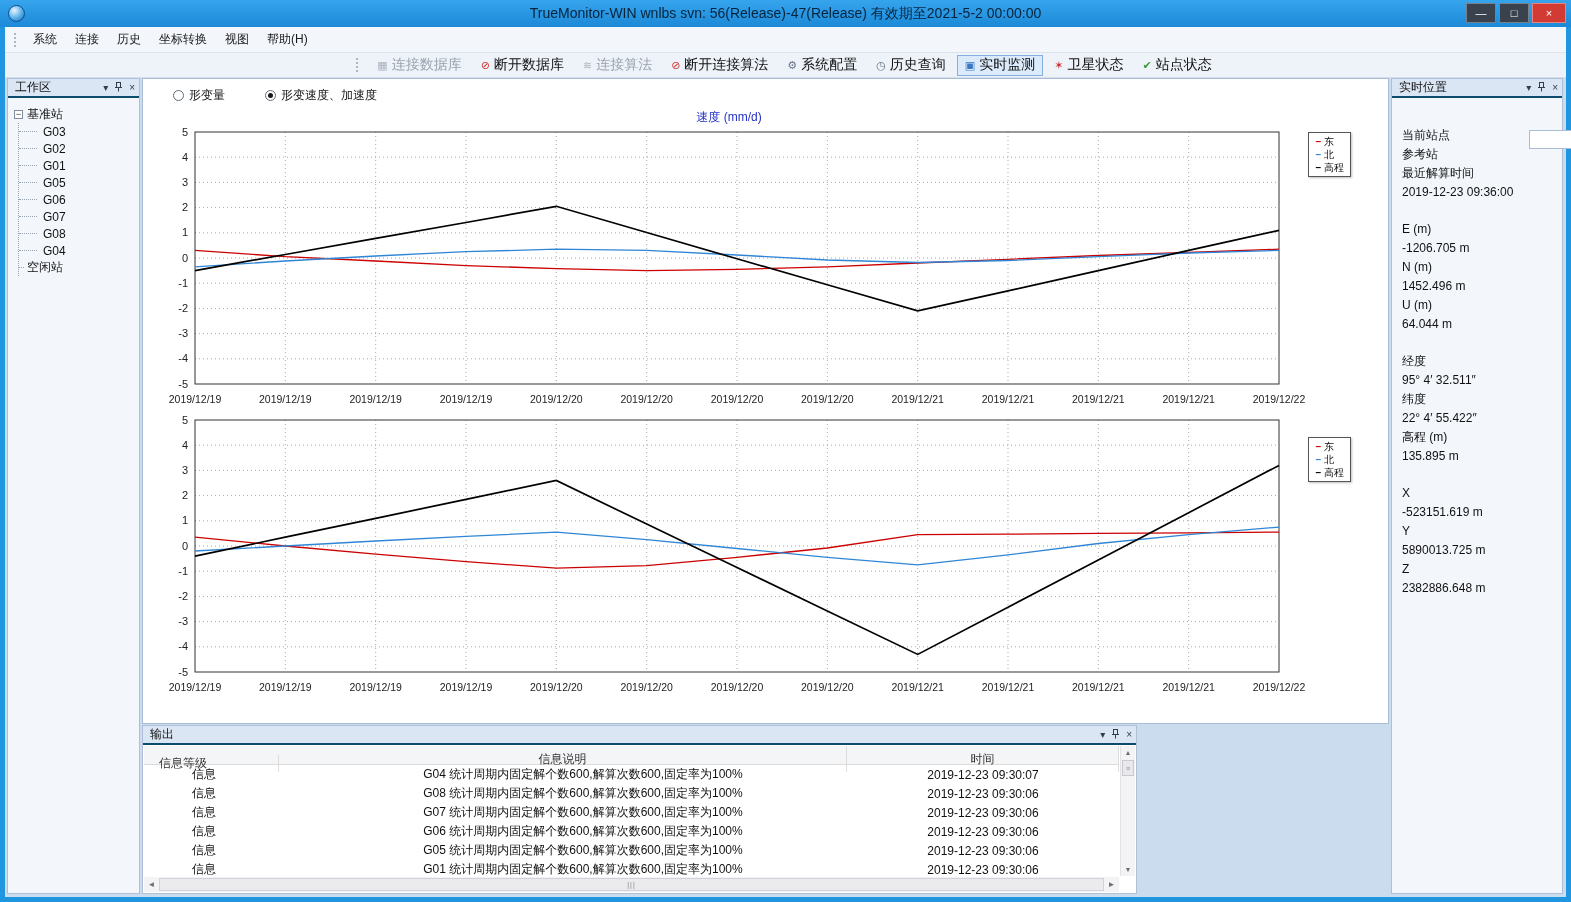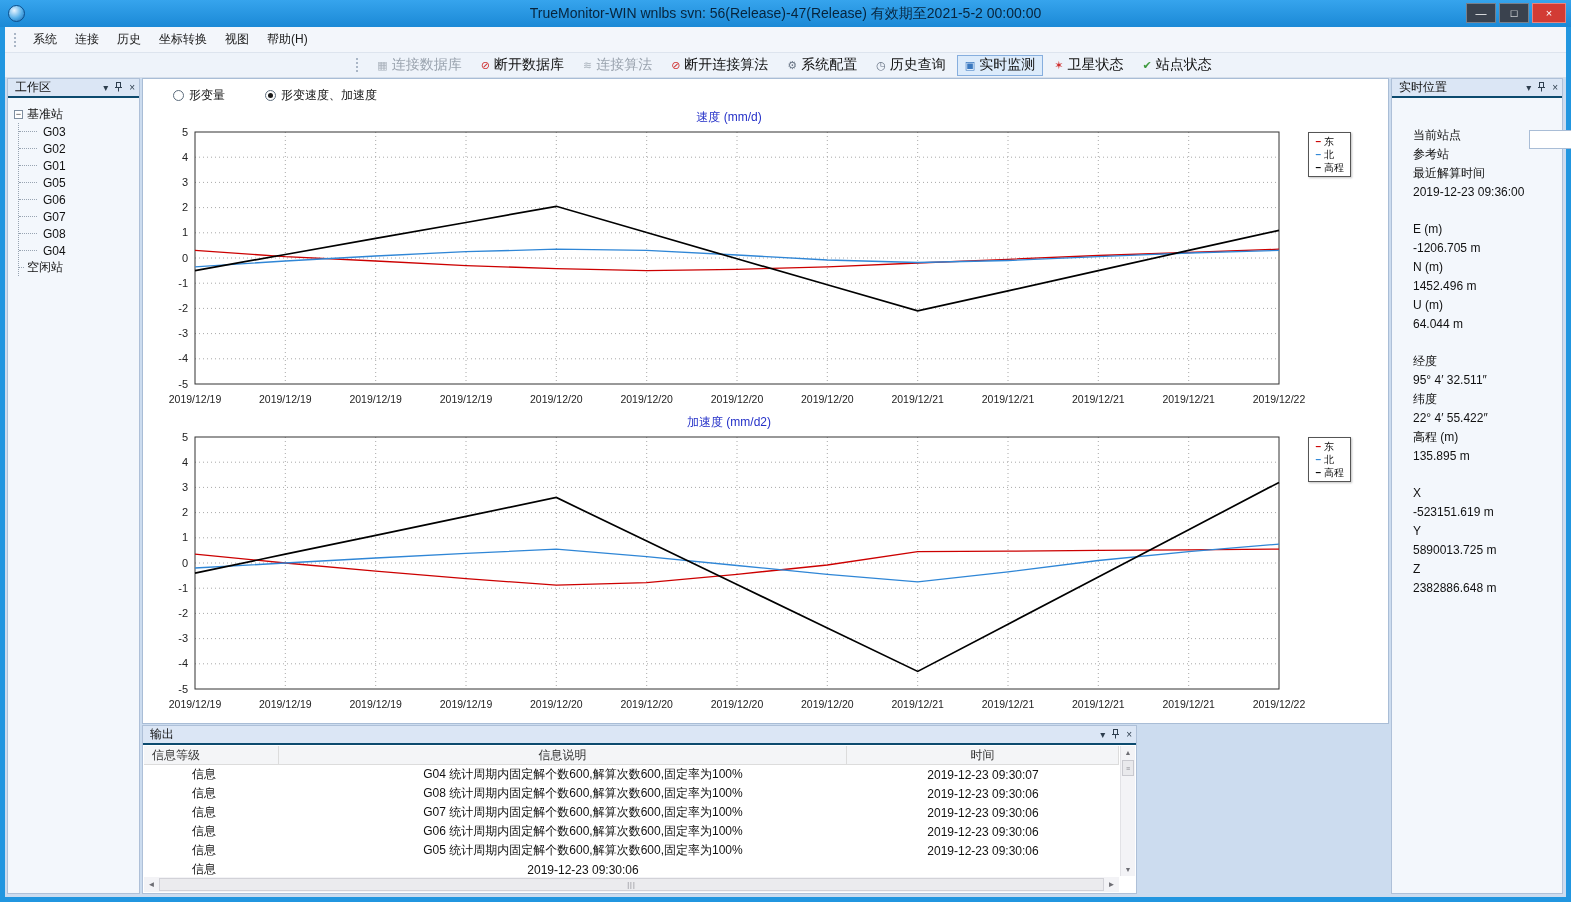--- a/index.html
+++ b/index.html
@@ -70,40 +70,40 @@
   .legend{position:absolute;right:37px;top:23px;background:#fff;border:1px solid #555;
     padding:2px 6px;font-size:10px;line-height:13px;box-shadow:1px 1px 2px rgba(0,0,0,.25);}
   .lg-row{display:flex;align-items:center;gap:3px;}
   .lg-dash{font-weight:bold;font-size:10px;}
 
   
   .output{left:137px;top:698px;width:995px;bottom:3px;background:#fff;}
   .t-head{position:absolute;top:20px;left:1px;right:17px;height:19px;display:grid;
     grid-template-columns:135px 1fr 272px;background:#f4f5f7;border-bottom:1px solid #dcdcdc;}
   .th{display:flex;align-items:center;justify-content:center;border-right:1px solid #dcdcdc;color:#333;}
-  .th.first{justify-content:flex-start;padding-left:8px;}
+  .th.first{justify-content:flex-start;padding-left:15px;margin-top:9px;}
   .t-body{position:absolute;top:39px;left:1px;right:17px;bottom:17px;overflow:hidden;padding-left:40px;}
   .t-row{display:grid;grid-template-columns:135px 1fr 272px;height:19px;align-items:center;}
   .t-row .lvl{padding-left:8px;}
   .t-row .msg{text-align:center;}
   .t-row .tm{text-align:center;}
   .vscroll{position:absolute;right:1px;top:20px;bottom:17px;width:15px;background:#f3f3f6;border-left:1px solid #e2e2e6;}
   .vs-arrow{position:absolute;left:0;width:14px;height:13px;font-size:7px;color:#6e6e74;
     display:flex;align-items:center;justify-content:center;}
   .vs-arrow.up{top:0;}  .vs-arrow.down{bottom:0;}
   .vs-thumb{position:absolute;left:1px;right:1px;top:14px;height:16px;background:#e9e9ec;
     border:1px solid #c9c9cf;display:flex;align-items:center;justify-content:center;font-size:7px;color:#8a8a92;}
   .hscroll{position:absolute;left:1px;right:17px;bottom:1px;height:15px;background:#f3f3f6;display:flex;align-items:center;}
   .hs-arrow{width:15px;height:100%;display:flex;align-items:center;justify-content:center;font-size:8px;color:#6e6e74;}
   .h-thumb{flex:1;align-self:stretch;margin:1px 0;background:#ebebee;border:1px solid #d2d2d8;
     display:flex;align-items:center;justify-content:center;font-size:7px;color:#84848c;letter-spacing:1px;}
 
   
   .position{left:1386px;top:51px;right:3px;bottom:3px;}
-  .fields{padding:28px 0 0 12px;}
+  .fields{padding:28px 0 0 1px;}
   .f-label{padding:0 9px;height:19px;line-height:19px;white-space:nowrap;}
   .f-value{padding:0 9px;height:19px;line-height:19px;white-space:nowrap;}
   .f-value.center{text-align:center;}
   .field-gap{height:18px;}
 </style>
 </head>
 <body>
 
 <div>
 
@@ -291,21 +291,20 @@
               <span class="lg-dash" style="color: rgb(47, 134, 214);">–</span>
               <span>北</span>
             </span>
             <span class="lg-row">
               <span class="lg-dash" style="color: rgb(0, 0, 0);">–</span>
               <span>高程</span>
             </span>
           </div>
       </div>
       <div class="chart-block">
-        <div class="chart-title">加速度 (mm/d2)</div>
         <svg class="chart" viewBox="0 0 1160 286" width="1160" height="286">
             <line class="grid" x1="46" y1="232.8" x2="1130" y2="232.8"></line>
             <line class="grid" x1="46" y1="207.6" x2="1130" y2="207.6"></line>
             <line class="grid" x1="46" y1="182.4" x2="1130" y2="182.4"></line>
             <line class="grid" x1="46" y1="157.2" x2="1130" y2="157.2"></line>
             <line class="grid" x1="46" y1="132" x2="1130" y2="132"></line>
             <line class="grid" x1="46" y1="106.8" x2="1130" y2="106.8"></line>
             <line class="grid" x1="46" y1="81.6" x2="1130" y2="81.6"></line>
             <line class="grid" x1="46" y1="56.4" x2="1130" y2="56.4"></line>
             <line class="grid" x1="46" y1="31.2" x2="1130" y2="31.2"></line>
@@ -405,20 +404,21 @@
             <div class="msg">G06 统计周期内固定解个数600,解算次数600,固定率为100%</div>
             <div class="tm">2019-12-23 09:30:06</div>
           </div>
           <div class="t-row">
             <div class="lvl">信息</div>
             <div class="msg">G05 统计周期内固定解个数600,解算次数600,固定率为100%</div>
             <div class="tm">2019-12-23 09:30:06</div>
           </div>
           <div class="t-row">
             <div class="lvl">信息</div>
+            <div class="msg">G01 统计周期内固定解个数600,解算次数600,固定率为100%</div>
             <div class="tm">2019-12-23 09:30:06</div>
           </div>
         </div>
       <div class="vscroll">
         <span class="vs-arrow up">▲</span>
         <span class="vs-thumb">≡</span>
         <span class="vs-arrow down">▼</span>
       </div>
       <div class="hscroll">
         <span class="hs-arrow">◄</span>

